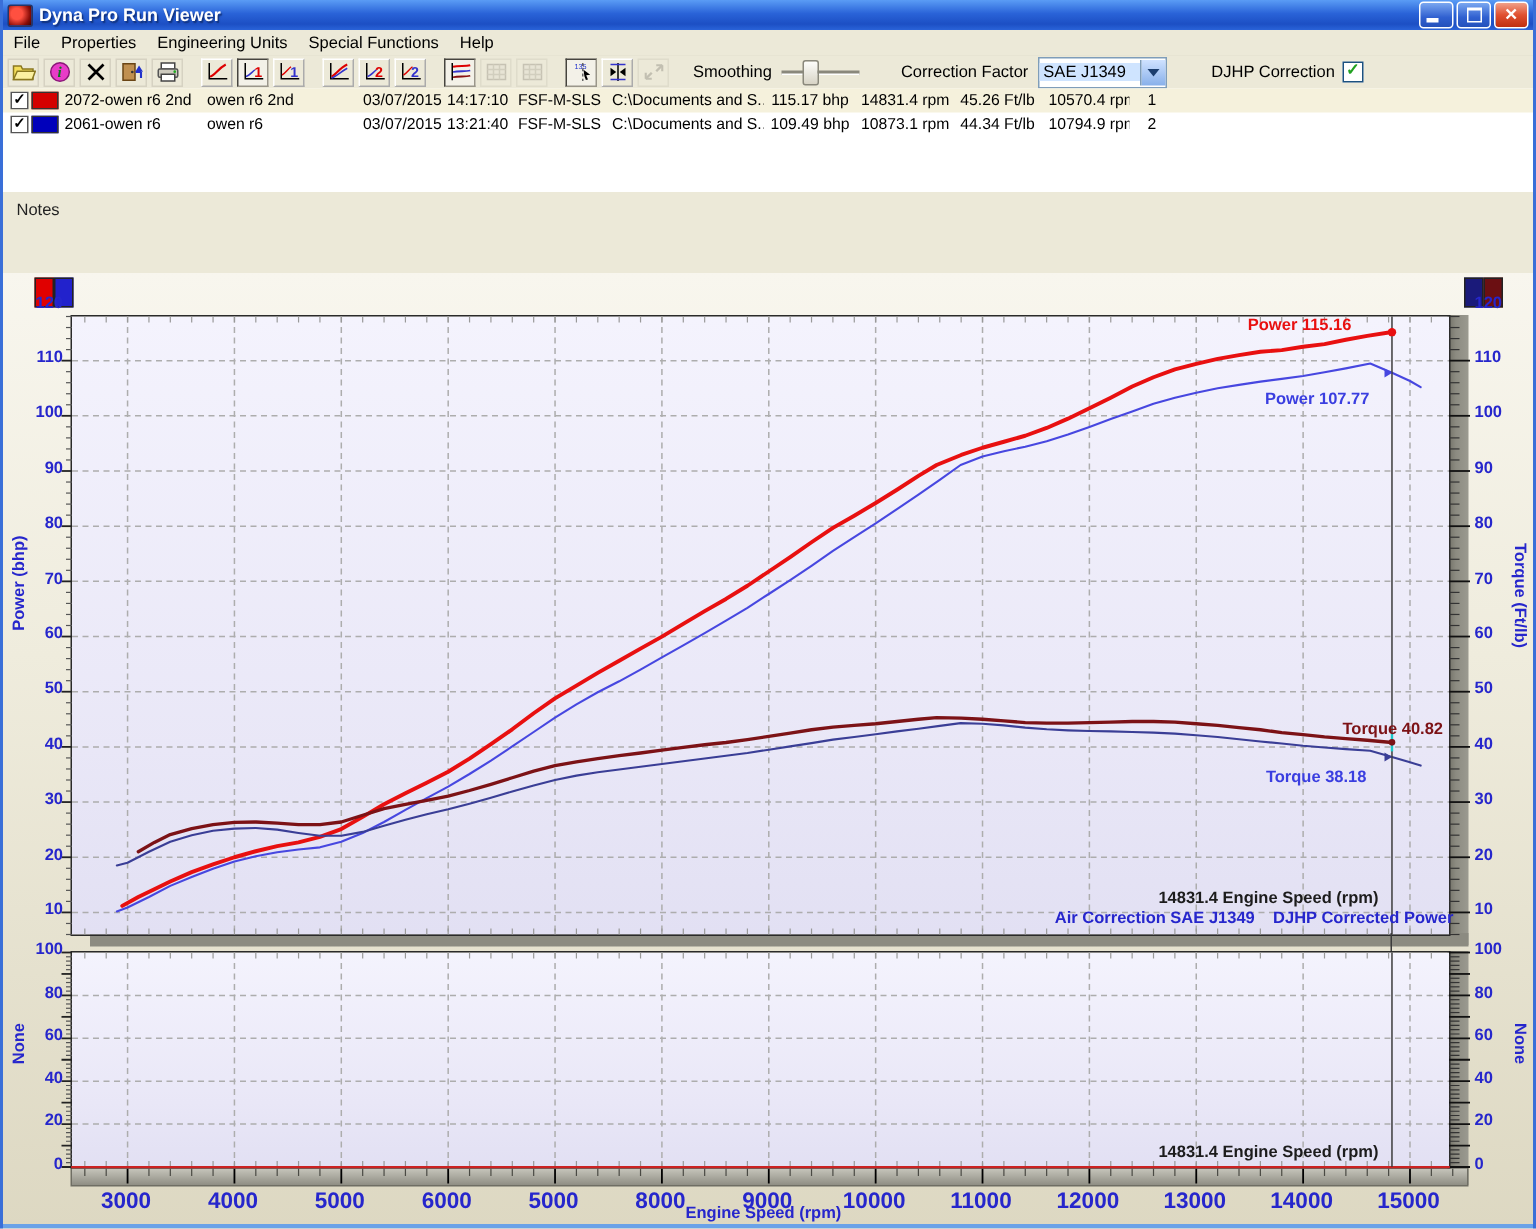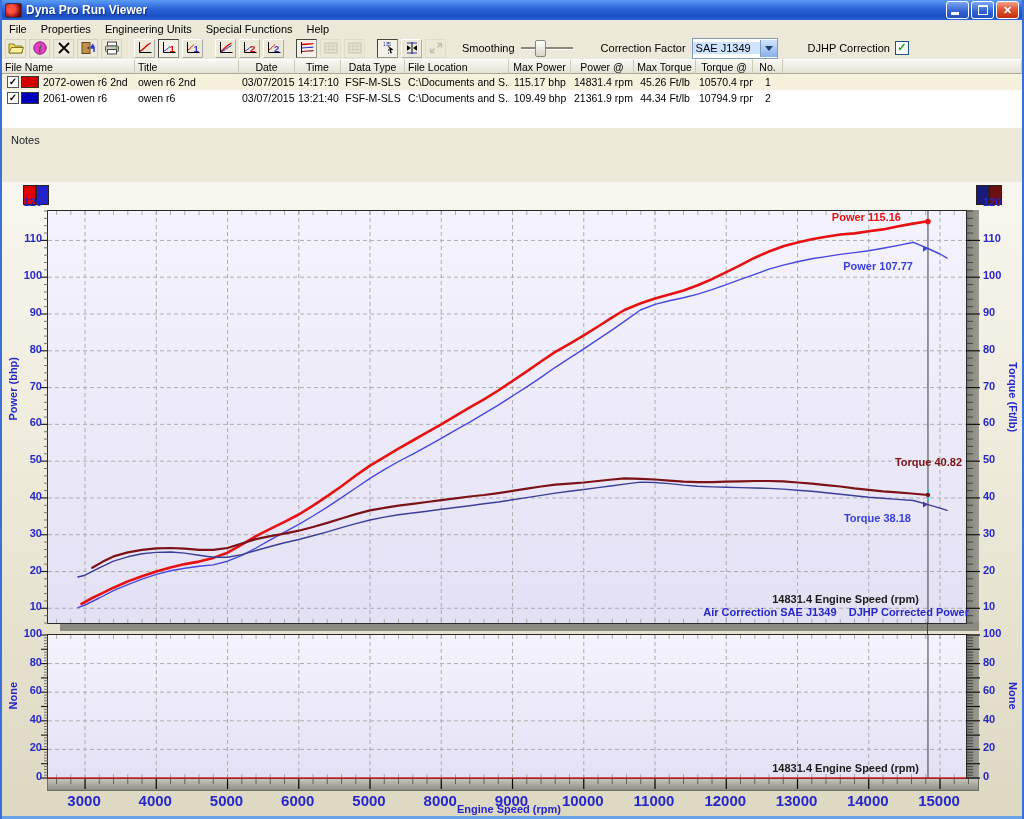--- a/index.html
+++ b/index.html
@@ -253,34 +253,20 @@
         </span>
     </span>
   </span>
   <span class="djhp">
     <span>DJHP Correction</span>
     <span class="checkbox">✓</span>
   </span>
 </div>
 
 <div class="filetable" id="filetable">
-    <div class="thead">
-      <div class="th" style="width:133px;text-align:left">File Name</div>
-      <div class="th" style="width:104px;text-align:left">Title</div>
-      <div class="th" style="width:56px;text-align:center">Date</div>
-      <div class="th" style="width:46px;text-align:center">Time</div>
-      <div class="th" style="width:64px;text-align:center">Data Type</div>
-      <div class="th" style="width:104px;text-align:left">File Location</div>
-      <div class="th" style="width:62px;text-align:center">Max Power</div>
-      <div class="th" style="width:63px;text-align:center">Power @</div>
-      <div class="th" style="width:62px;text-align:center">Max Torque</div>
-      <div class="th" style="width:57px;text-align:center">Torque @</div>
-      <div class="th" style="width:30px;text-align:center">No.</div>
-      <div class="th" style="flex:1"></div>
-    </div>
     <div class="trow sel">
       <div class="td fname" style="width:133px">
         <span class="cb">✓</span>
         <span class="swatch" style="background:#d40000"></span>
         <span>2072-owen r6 2nd</span>
       </div>
       <div class="td" style="width:104px">owen r6 2nd</div>
       <div class="td c" style="width:56px">03/07/2015</div>
       <div class="td c" style="width:46px">14:17:10</div>
       <div class="td c" style="width:64px">FSF-M-SLS</div>
@@ -296,21 +282,21 @@
         <span class="cb">✓</span>
         <span class="swatch" style="background:#0000bb"></span>
         <span>2061-owen r6</span>
       </div>
       <div class="td" style="width:104px">owen r6</div>
       <div class="td c" style="width:56px">03/07/2015</div>
       <div class="td c" style="width:46px">13:21:40</div>
       <div class="td c" style="width:64px">FSF-M-SLS</div>
       <div class="td" style="width:104px">C:\Documents and S...</div>
       <div class="td c" style="width:62px">109.49 bhp</div>
-      <div class="td c" style="width:63px">21361.9 rpm</div>
+      <div class="td c" style="width:63px">10873.1 rpm</div>
       <div class="td c" style="width:62px">44.34 Ft/lb</div>
       <div class="td c" style="width:57px">10794.9 rpm</div>
       <div class="td c" style="width:30px">2</div>
     </div>
   </div>
 
 <div class="notes-area">
   <div class="notes-label">Notes</div>
 </div>
 
@@ -932,21 +918,21 @@
   <div class="axis-title" style="left:455px;top:621px;">Engine Speed (rpm)</div>
 
   <div id="labLeftTop"></div>
     <div id="labRightTop"></div>
   <div id="labLeftBot"></div>
     <div id="labRightBot"></div>
   <div id="labX"></div>
 
   <span class="anno" id="an-p1" style="color: rgb(232, 16, 16); left: 898.983px; top: 29.4471px; transform: translateX(-100%);">Power 115.16</span>
   <span class="anno" id="an-p2" style="color: rgb(58, 62, 224); left: 910.983px; top: 77.6318px; transform: translateX(-100%);">Power 107.77</span>
-  <span class="anno" id="an-t1" style="color: rgb(124, 18, 22); left: 892.983px; top: 274px;">Torque 40.82</span>
+  <span class="anno" id="an-t1" style="color: rgb(124, 18, 22); left: 892.983px; top: 298px;">Torque 40.82</span>
   <span class="anno" id="an-t2" style="color: rgb(58, 62, 224); left: 908.983px; top: 329.624px; transform: translateX(-100%);">Torque 38.18</span>
   <span class="anno" id="an-cur" style="color: rgb(28, 28, 28); left: 916.983px; top: 411px; transform: translateX(-100%);">14831.4 Engine Speed (rpm)</span>
   <span class="anno" id="an-corr" style="color: rgb(38, 38, 204); left: 966.983px; top: 424px; transform: translateX(-100%);">Air Correction SAE J1349    DJHP Corrected Power</span>
   <span class="anno" id="an-curb" style="color: rgb(28, 28, 28); left: 916.983px; top: 580px; transform: translateX(-100%);">14831.4 Engine Speed (rpm)</span>
 <div class="ticklab r" style="left: 12px; top: 13.6429px; width: 28px;">120</div>
     <div class="ticklab" style="left: 981px; top: 13.6429px; width: 28px;">120</div>
     <div class="ticklab r" style="left: 12px; top: 50.4286px; width: 28px;">110</div>
     <div class="ticklab" style="left: 981px; top: 50.4286px; width: 28px;">110</div>
     <div class="ticklab r" style="left: 12px; top: 87.2143px; width: 28px;">100</div>
     <div class="ticklab" style="left: 981px; top: 87.2143px; width: 28px;">100</div>

